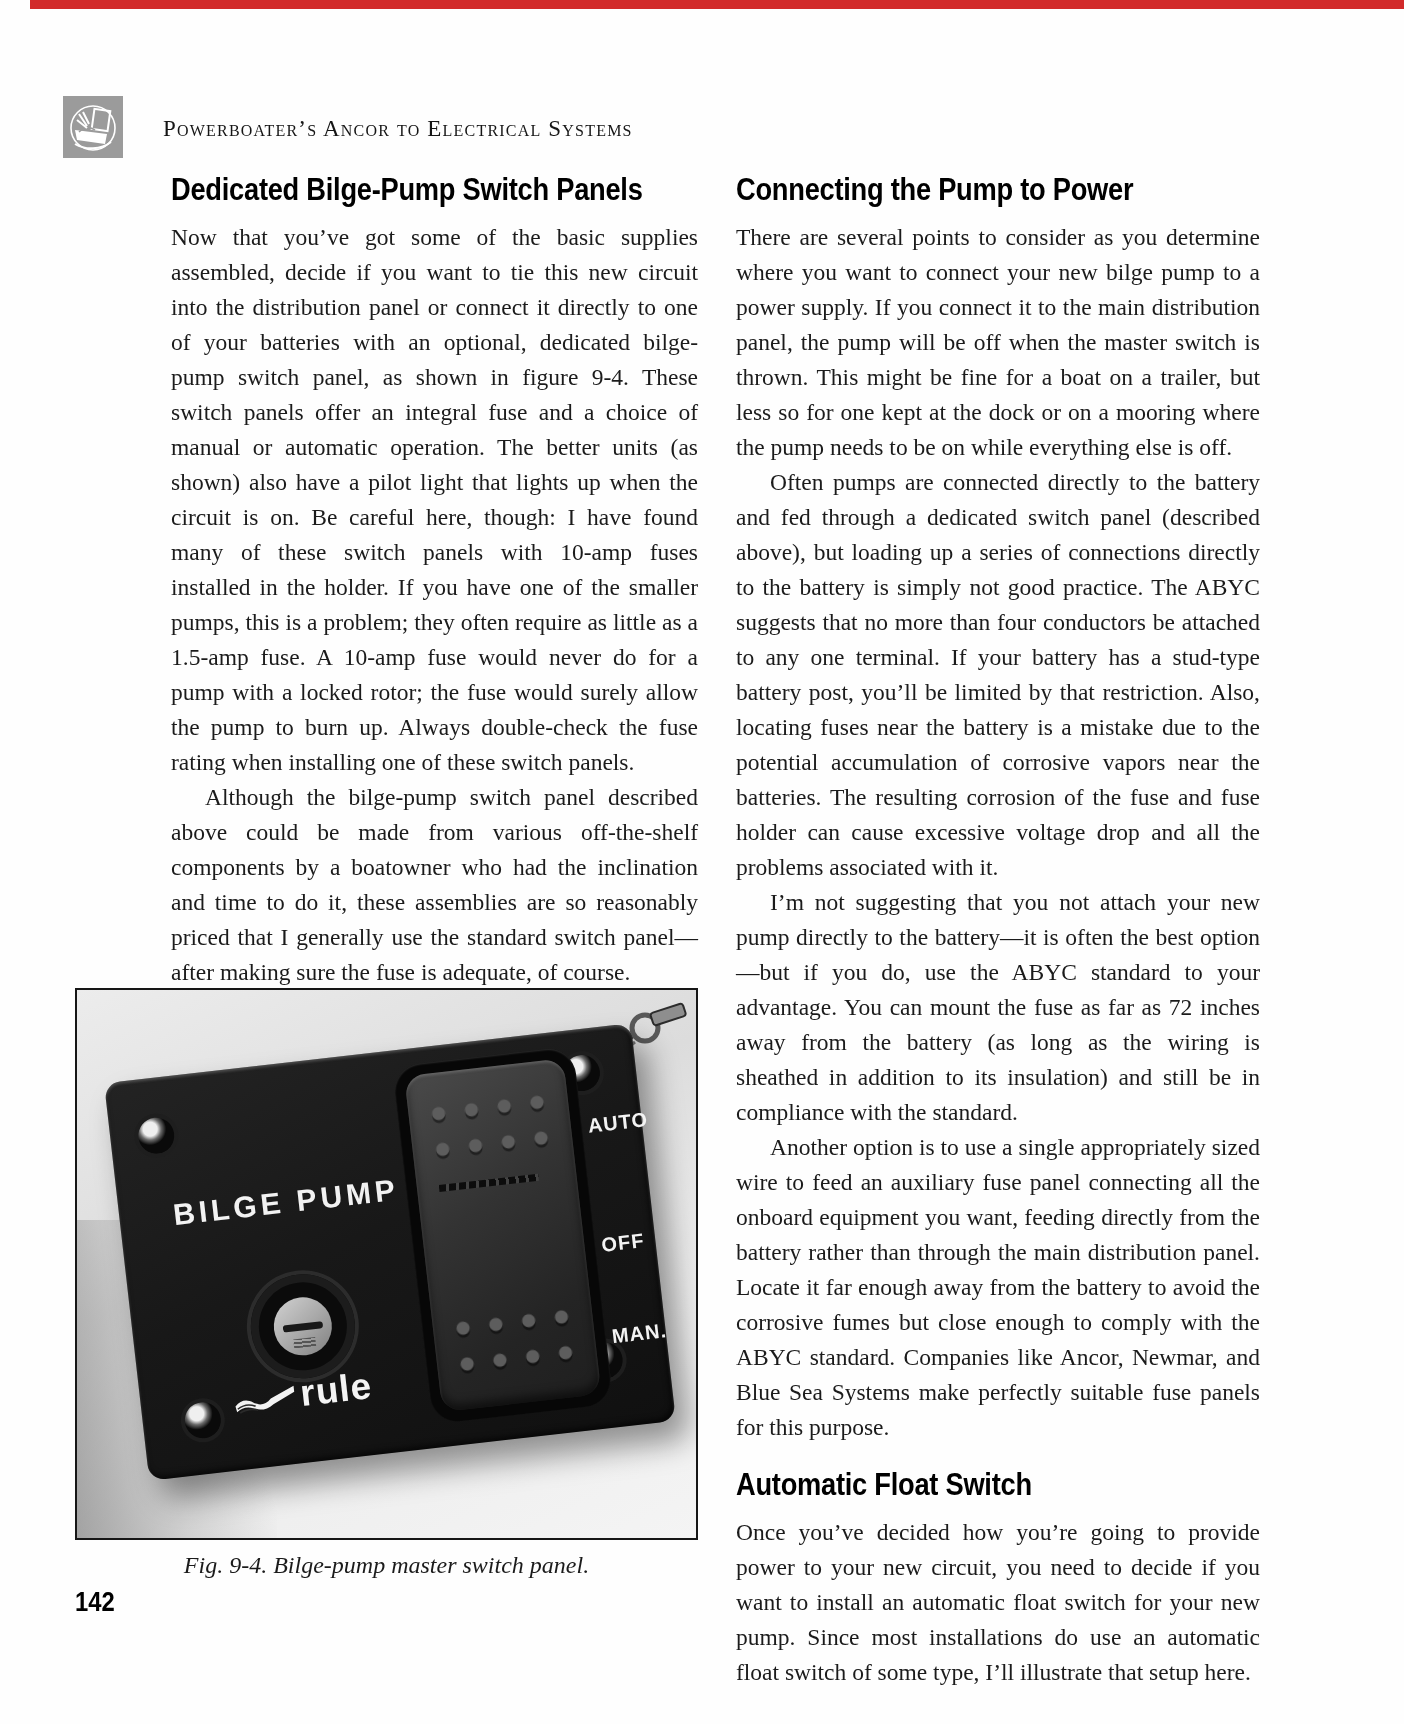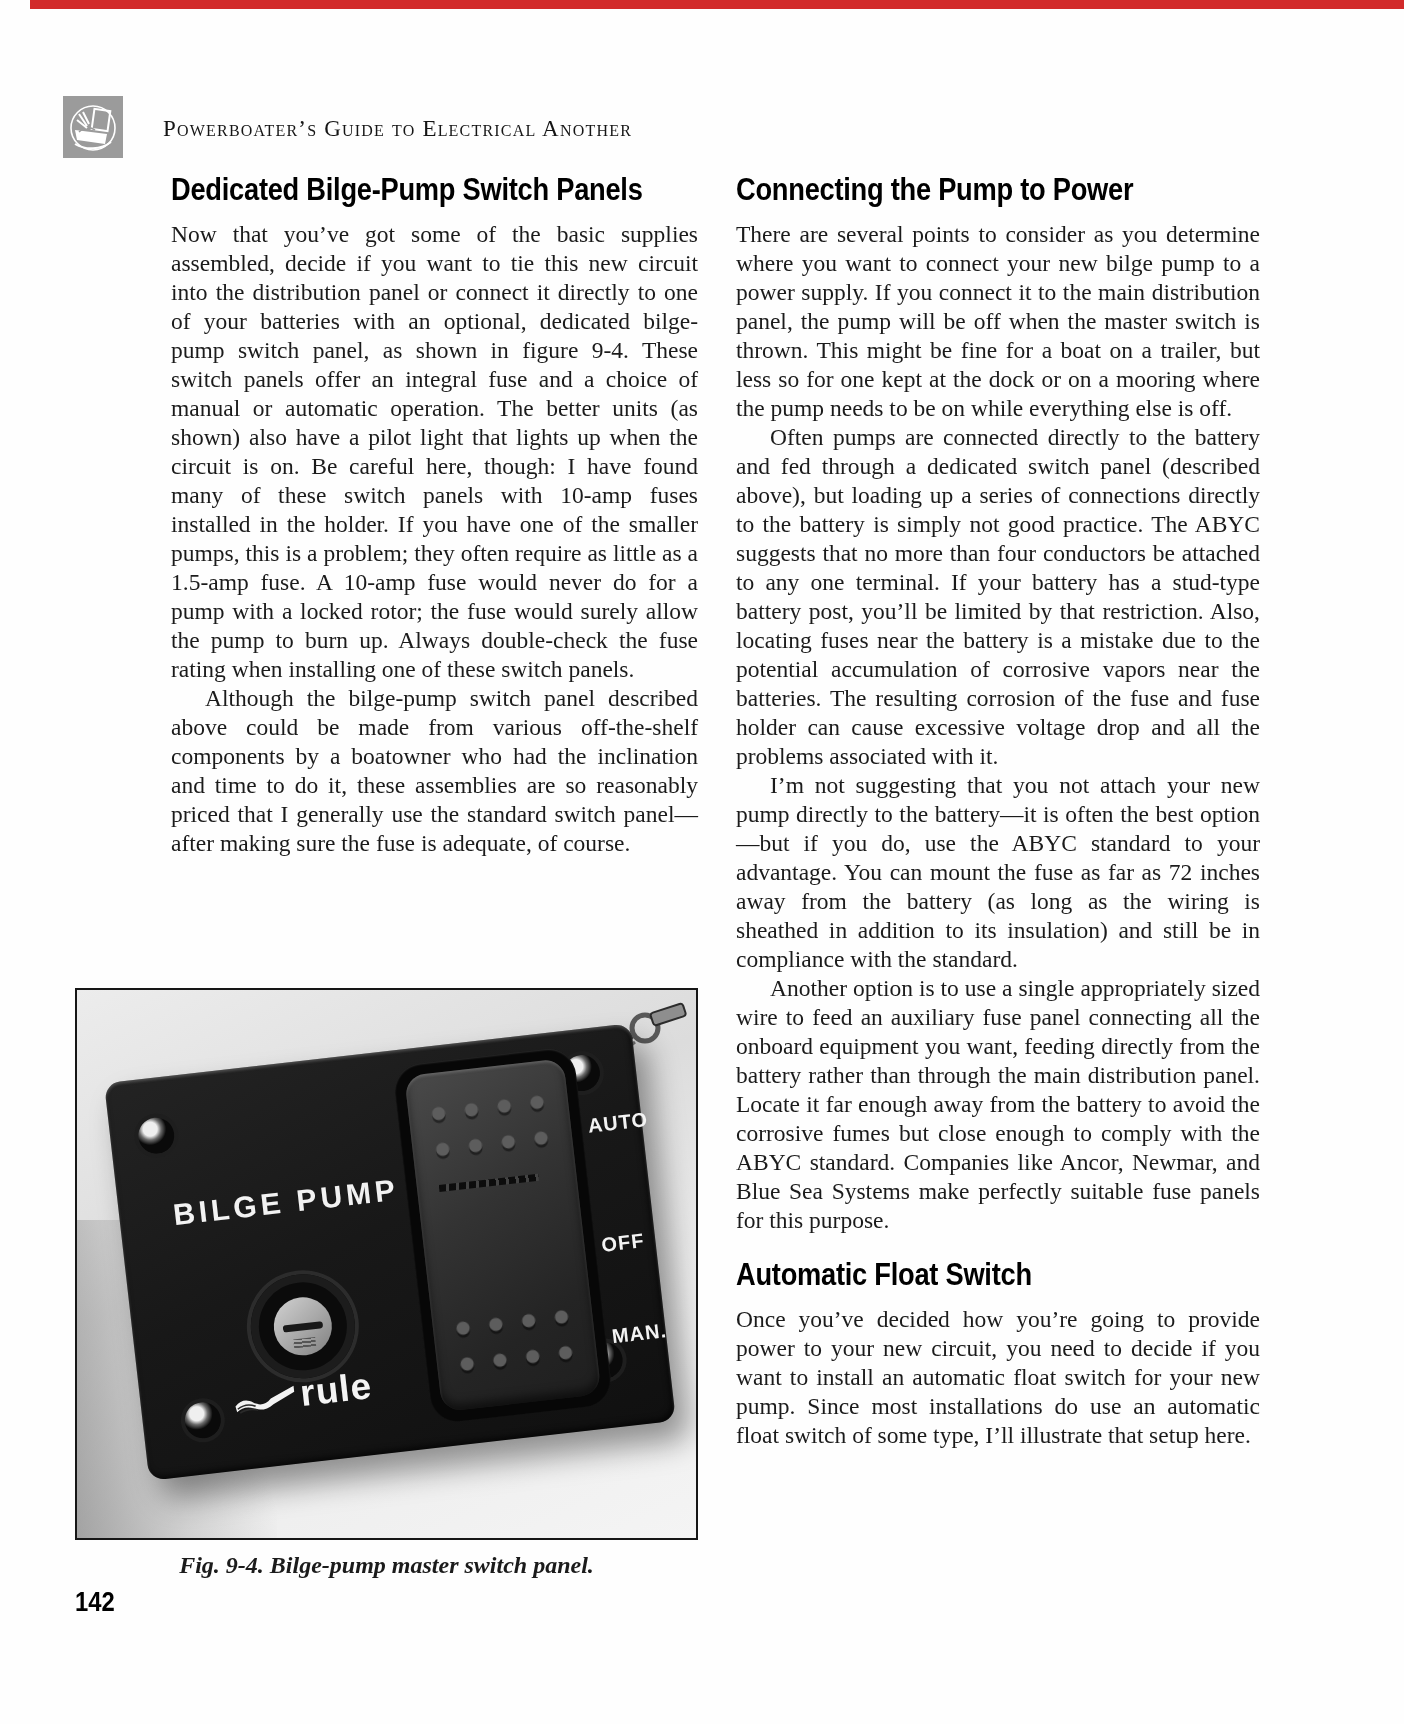--- a/index.html
+++ b/index.html
@@ -20,21 +20,21 @@
   .col-left{left:163px;width:527px;margin-left:8px;}
   .col-right{left:736px;width:524px;}
   .h-sec{
     font-family:"Liberation Sans", sans-serif;font-weight:700;
     font-size:31px;color:#000;margin:0 0 12px 0;
     display:inline-block;transform:scaleX(0.88);transform-origin:0 100%;
     letter-spacing:-0.3px;white-space:nowrap;
   }
   .h-sec2{margin-top:22px;}
   .para{
-    margin:0;font-size:23.5px;line-height:29px;text-align:justify;
+    margin:0;font-size:23.5px;line-height:35px;text-align:justify;
     color:#1b1b1b;
   }
   .indent{text-indent:34px;}
   
   .figure{position:absolute;left:75px;top:988px;width:623px;}
   .photo{
     position:relative;width:619px;height:548px;border:2px solid #161616;
     background:linear-gradient(155deg,#ececec 0%,#dcdcdc 40%,#efefef 75%,#f4f4f4 100%);
     overflow:hidden;
   }
@@ -109,21 +109,21 @@
   .pos-off{top:206px;}
   .pos-man{top:298px;}
   .brand{
     position:absolute;left:92px;top:312px;display:flex;align-items:center;gap:2px;
   }
   .brand-text{
     font-family:"Liberation Sans", sans-serif;font-weight:700;font-size:37px;
     color:#f4f4f4;letter-spacing:1px;line-height:1;
   }
   .caption{
-    margin-top:12px;text-align:center;font-style:italic;font-size:24px;color:#1b1b1b;font-weight:bold;
+    margin-top:12px;text-align:center;font-style:italic;font-size:24px;color:#1b1b1b;
   }
   .page-num{
     position:absolute;left:75px;top:1586px;
     font-family:"Liberation Sans", sans-serif;font-weight:700;font-size:28px;color:#000;
     display:inline-block;transform:scaleX(0.85);transform-origin:0 0;
   }
 </style>
 </head>
 <body>
 
@@ -135,21 +135,21 @@
     <svg width="52" height="54" viewBox="0 0 52 54">
       <circle cx="26" cy="28" r="22" fill="none" stroke="#ffffff" stroke-width="1.6"></circle>
       <rect x="26" y="10" width="16" height="20" fill="none" stroke="#ffffff" stroke-width="2" transform="rotate(8 34 20)"></rect>
       <path d="M8 30 L40 34 L38 44 L10 40 Z" fill="#ffffff"></path>
       <path d="M12 32 C16 28 22 26 28 30" fill="none" stroke="#9b9b9b" stroke-width="1.6"></path>
       <path d="M12 14 L20 26 M16 12 L22 24 M10 20 L20 28" stroke="#ffffff" stroke-width="2" fill="none"></path>
       <path d="M8 44 C18 50 34 50 44 42" fill="none" stroke="#ffffff" stroke-width="2"></path>
     </svg>
   </div>
 
-  <div class="running-head">Powerboater’s Guide to Electrical Another</div>
+  <div class="running-head">Powerboater’s Ancor to Electrical Systems</div>
 
   <div class="col col-left">
     <h2 class="h-sec">Dedicated Bilge-Pump Switch Panels</h2>
     <p class="para">Now that you’ve got some of the basic supplies assembled, decide if you want to tie this new circuit into the distribution panel or connect it directly to one of your batteries with an optional, dedicated bilge-pump switch panel, as shown in figure 9-4. These switch panels offer an integral fuse and a choice of manual or automatic operation. The better units (as shown) also have a pilot light that lights up when the circuit is on. Be careful here, though: I have found many of these switch panels with 10-amp fuses installed in the holder. If you have one of the smaller pumps, this is a problem; they often require as little as a 1.5-amp fuse. A 10-amp fuse would never do for a pump with a locked rotor; the fuse would surely allow the pump to burn up. Always double-check the fuse rating when installing one of these switch panels.</p>
     <p class="para indent">Although the bilge-pump switch panel described above could be made from various off-the-shelf components by a boatowner who had the inclination and time to do it, these assemblies are so reasonably priced that I generally use the standard switch panel—after making sure the fuse is adequate, of course.</p>
   </div>
 
   <div class="col col-right">
     <h2 class="h-sec">Connecting the Pump to Power</h2>
     <p class="para">There are several points to consider as you determine where you want to connect your new bilge pump to a power supply. If you connect it to the main distribution panel, the pump will be off when the master switch is thrown. This might be fine for a boat on a trailer, but less so for one kept at the dock or on a mooring where the pump needs to be on while everything else is off.</p>

